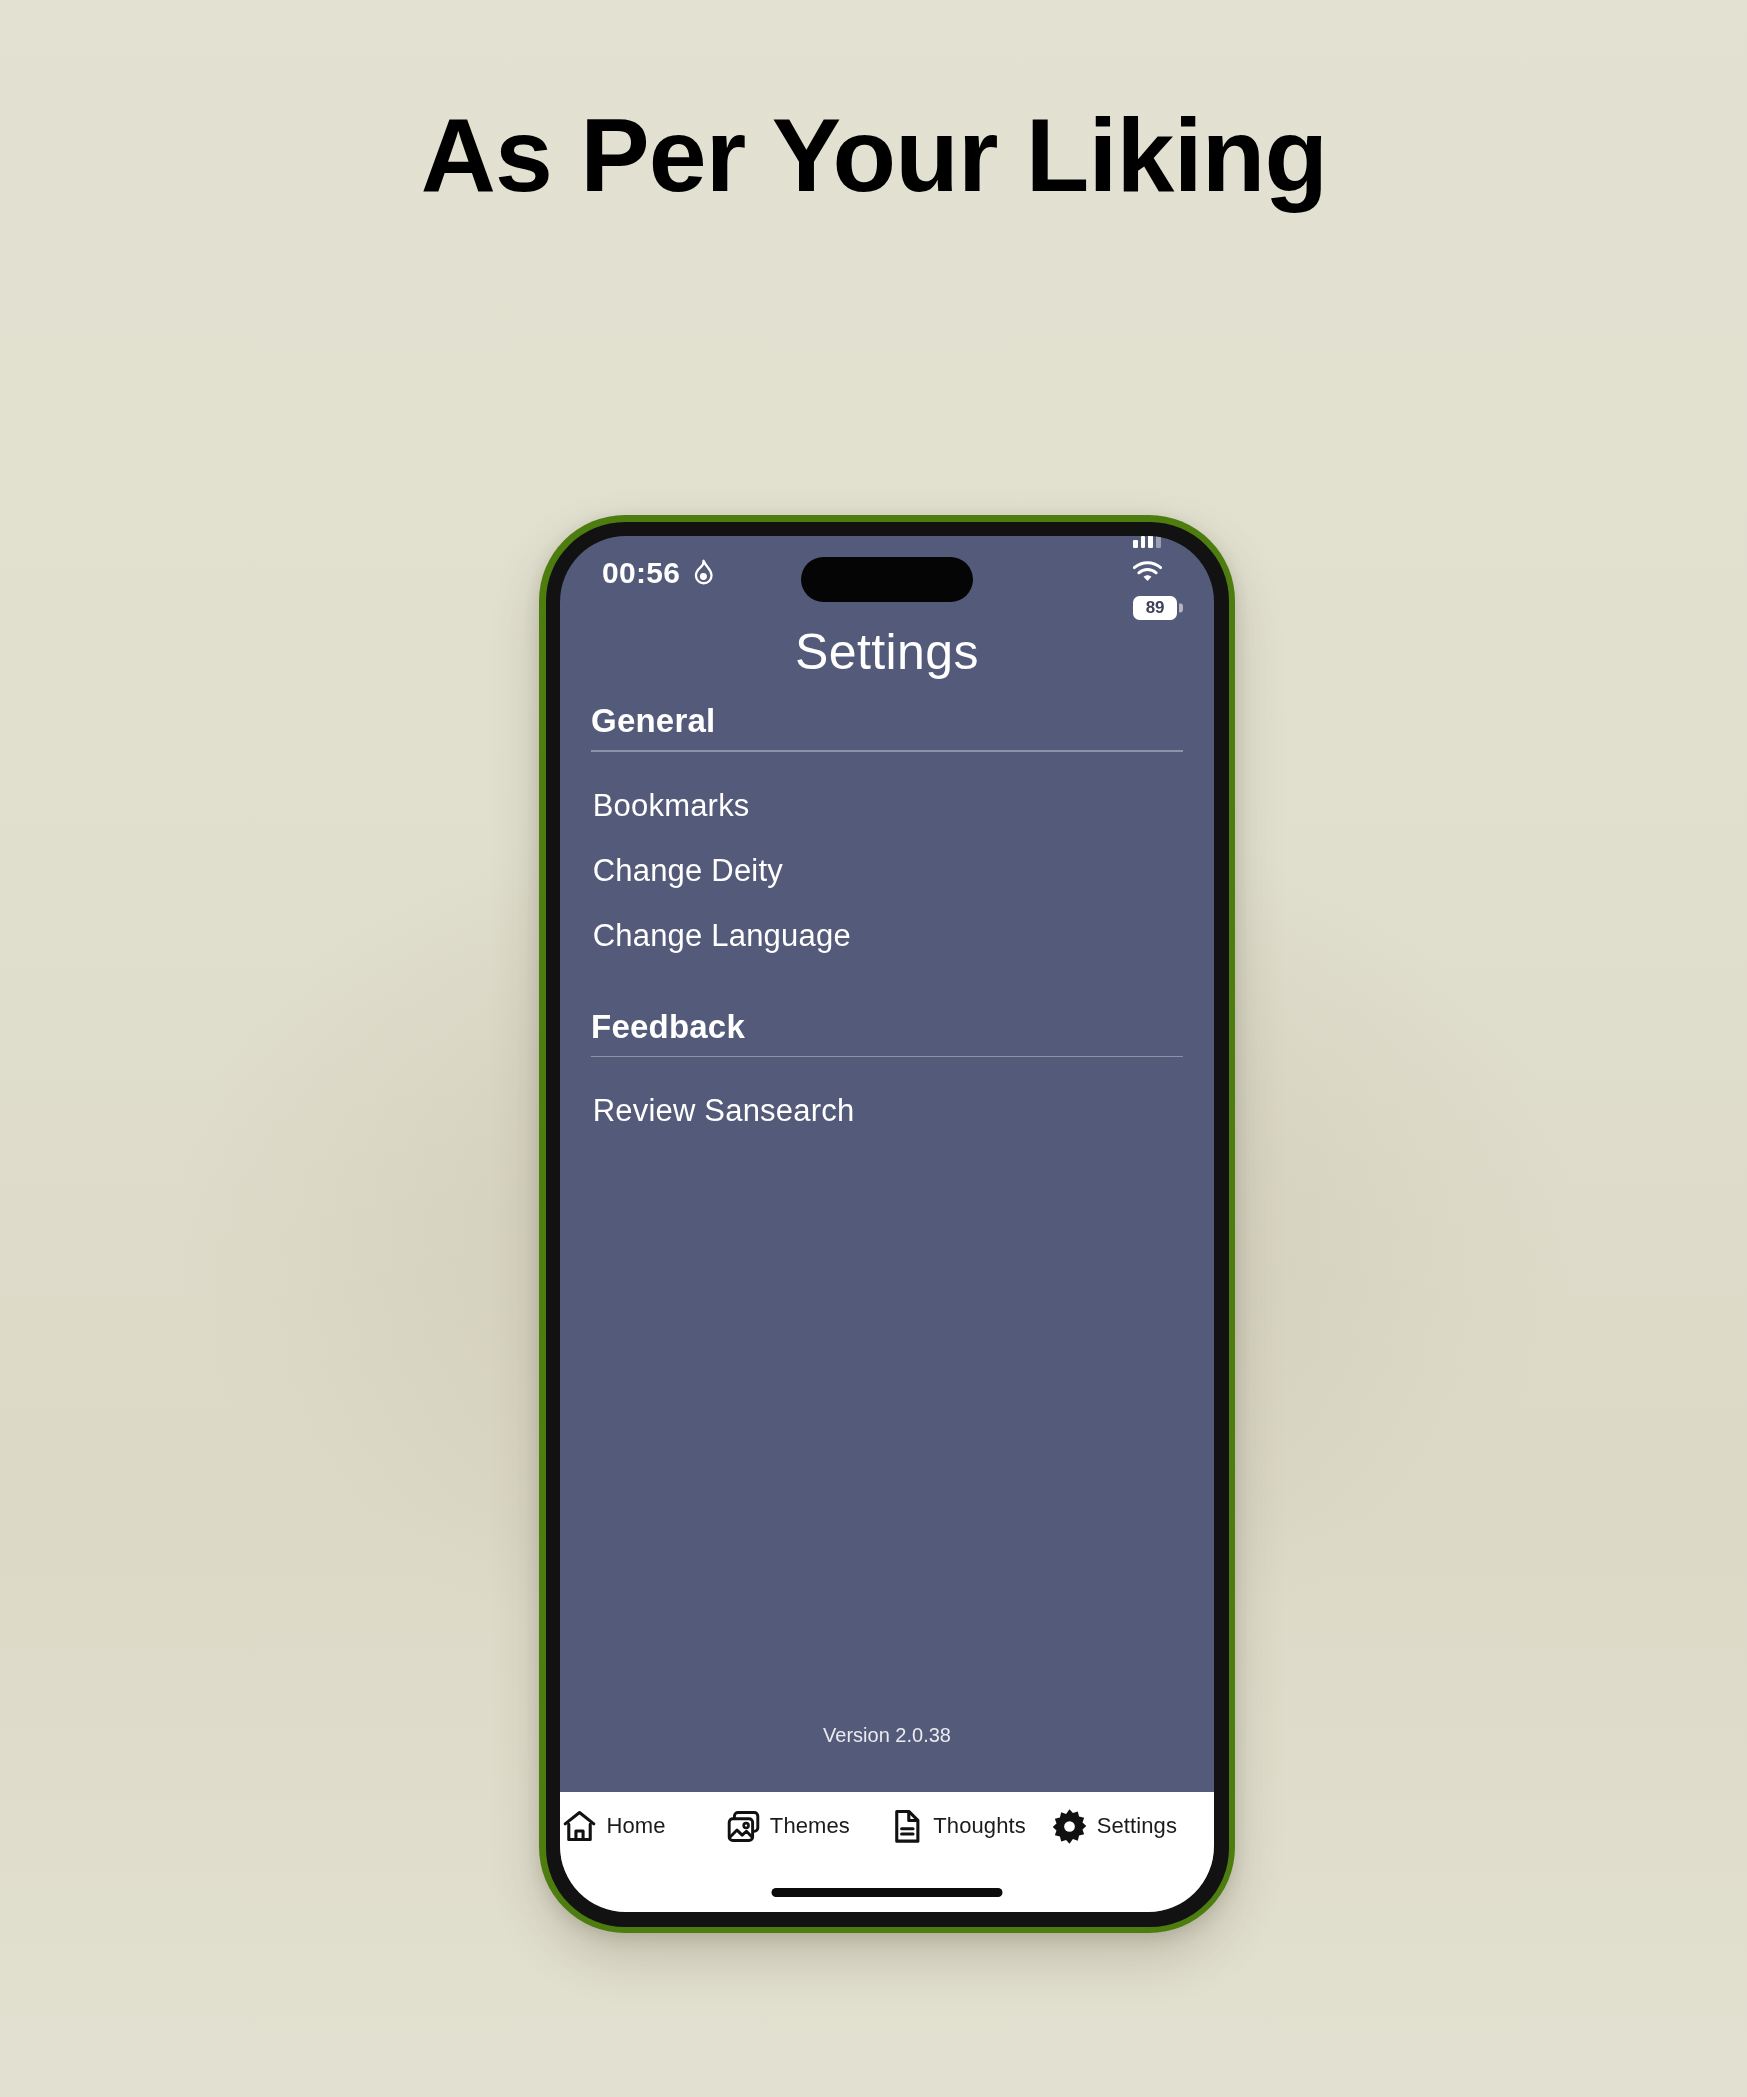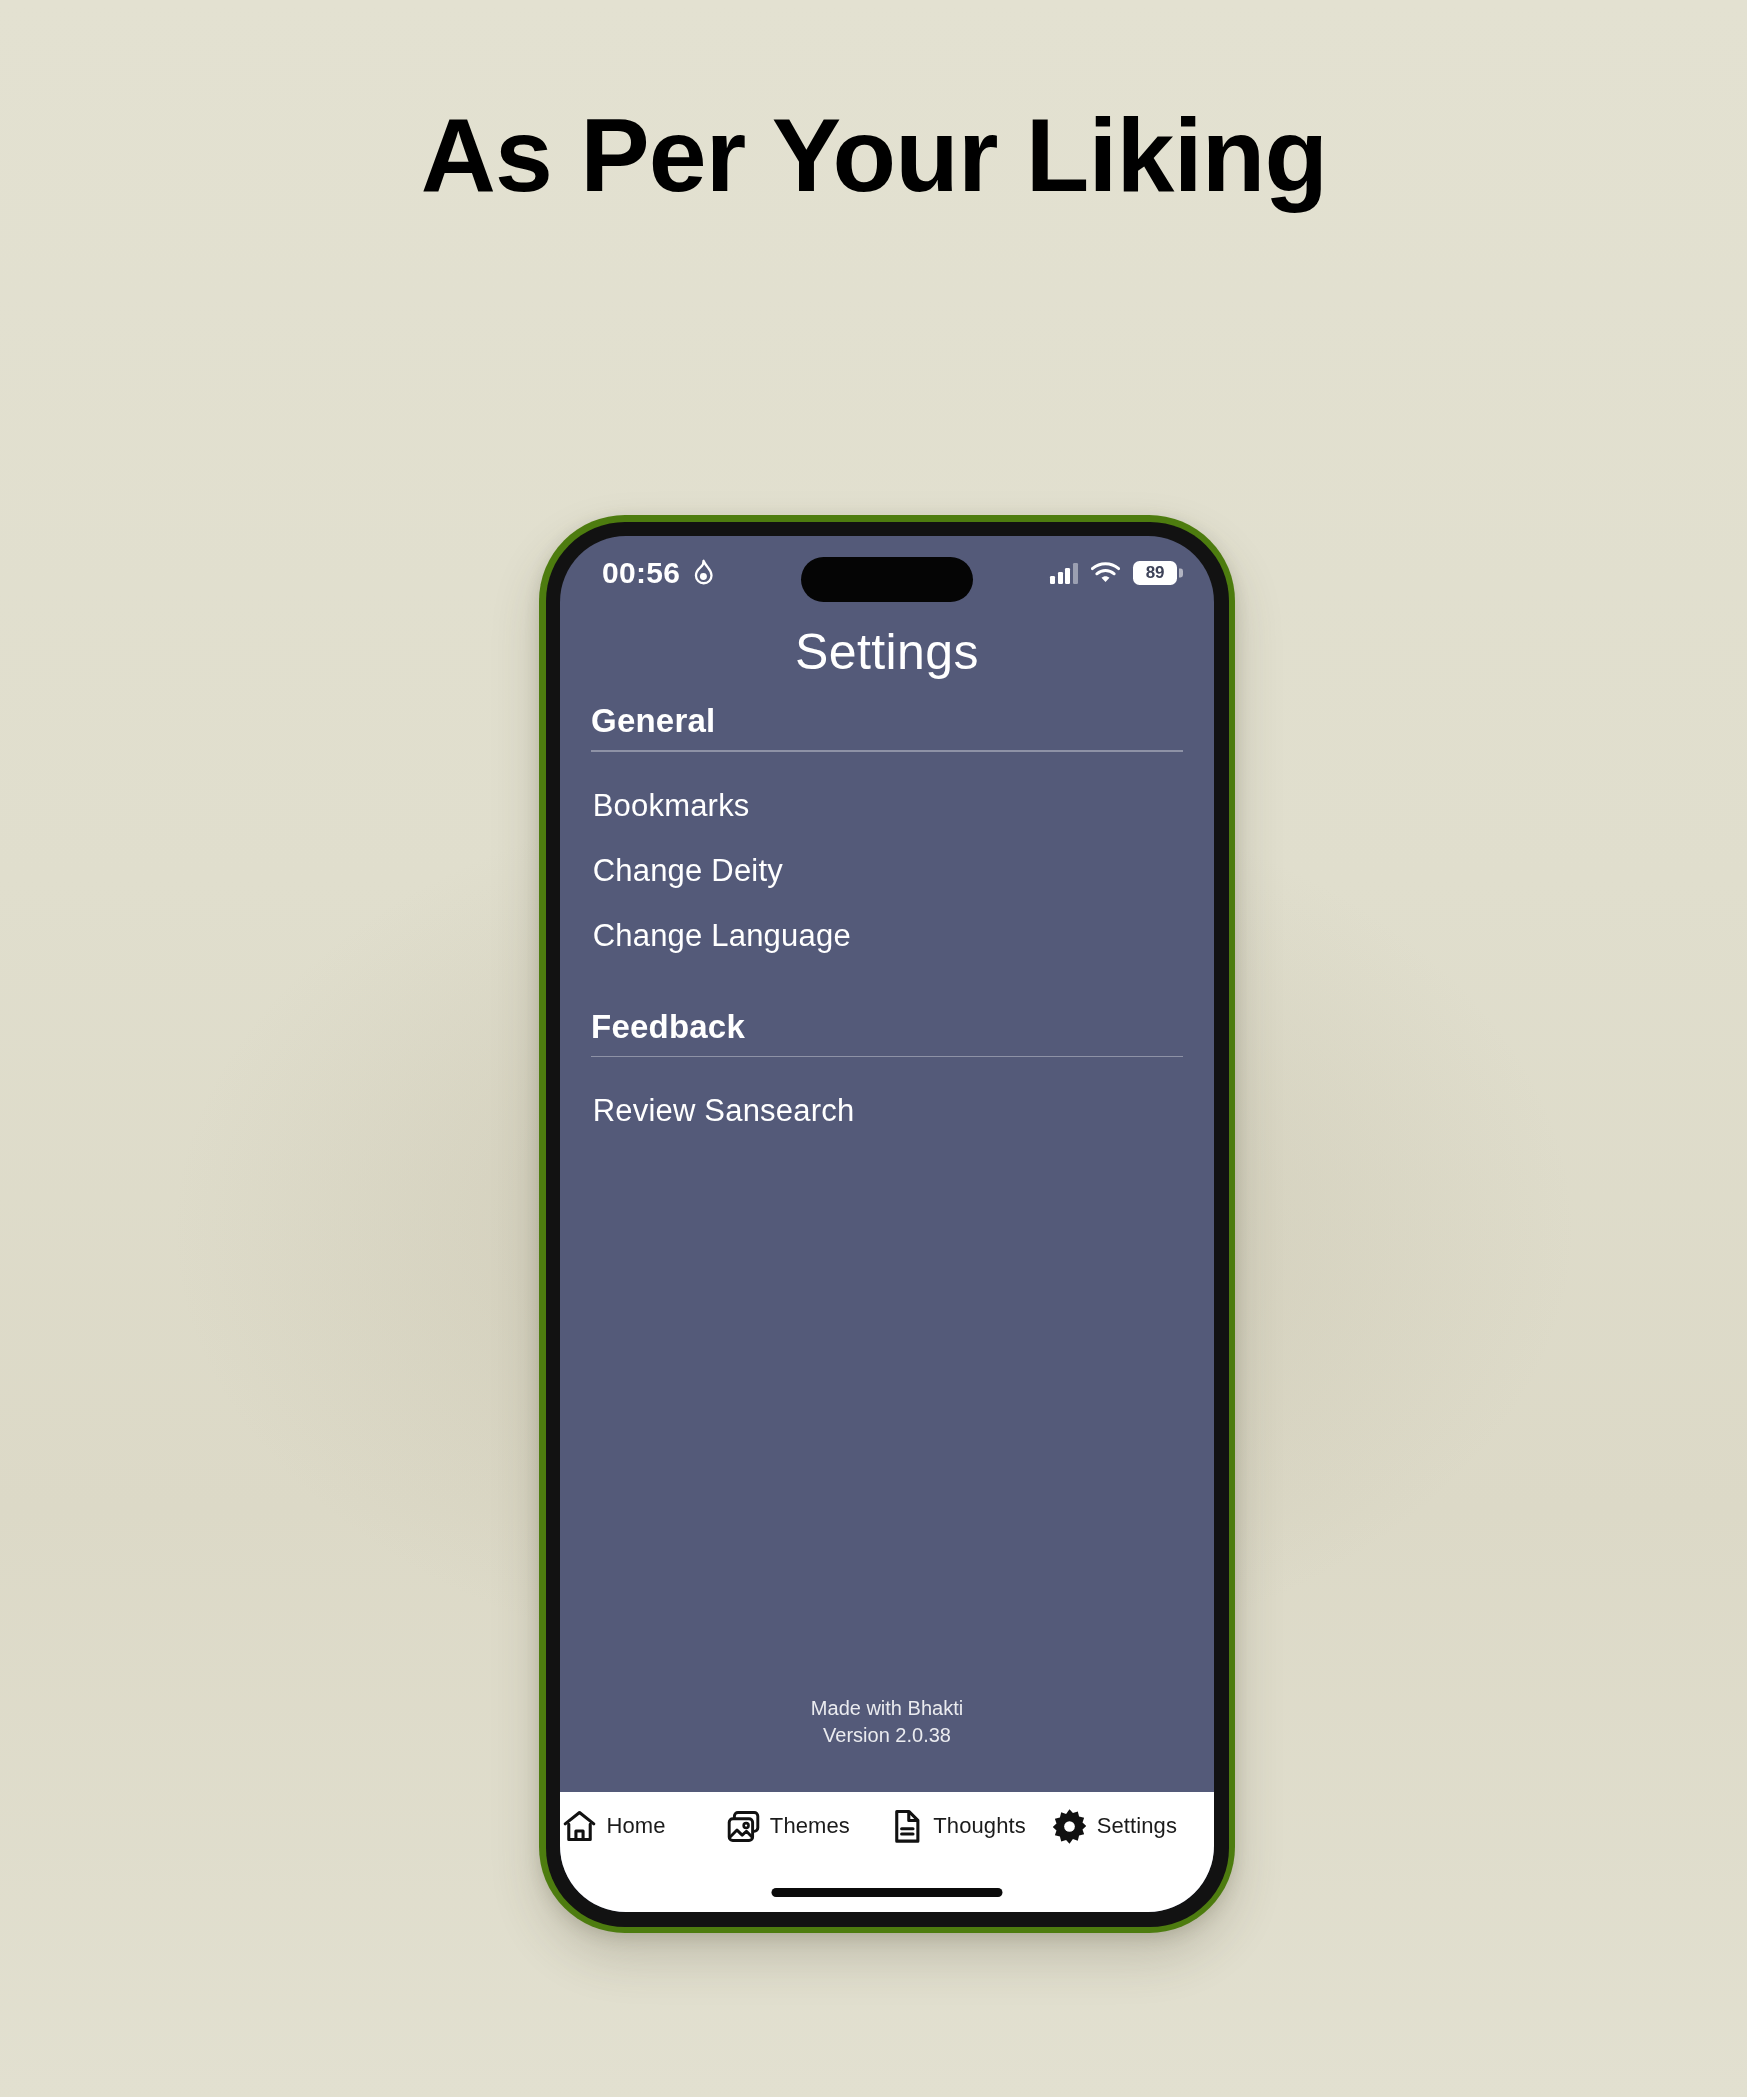--- a/index.html
+++ b/index.html
@@ -105,22 +105,22 @@
     transform: translateX(-50%);
     top: 21px;
     width: 172px;
     height: 45px;
     background: #050505;
     border-radius: 24px;
   }
 
   .status-right {
     display: flex;
-    align-items: center;
     gap: 13px;
+    flex-direction: column;
   }
   .signal {
     display: flex;
     align-items: flex-end;
     gap: 2.8px;
     height: 21px;
   }
   .signal i {
     display: block;
     width: 4.9px;
@@ -313,21 +313,20 @@
 
         <div class="section-gap"></div>
 
         <div class="section-header">Feedback</div>
         <div class="section-rule"></div>
         <div class="settings-item">Review Sansearch</div>
 
         <div class="spacer"></div>
 
         <div class="footer">
-          <div>Made with Bhakti</div>
           <div>Version 2.0.38</div>
         </div>
       </div>
 
       <div class="tab-bar">
 
         <div class="tab">
           <span>
             <svg class="tab-icon" viewBox="0 0 24 24" aria-hidden="true">
               <path d="M3.2 10.4L12 3.4l8.8 7" fill="none" stroke="#111" stroke-width="1.9" stroke-linecap="round" stroke-linejoin="round"></path>

